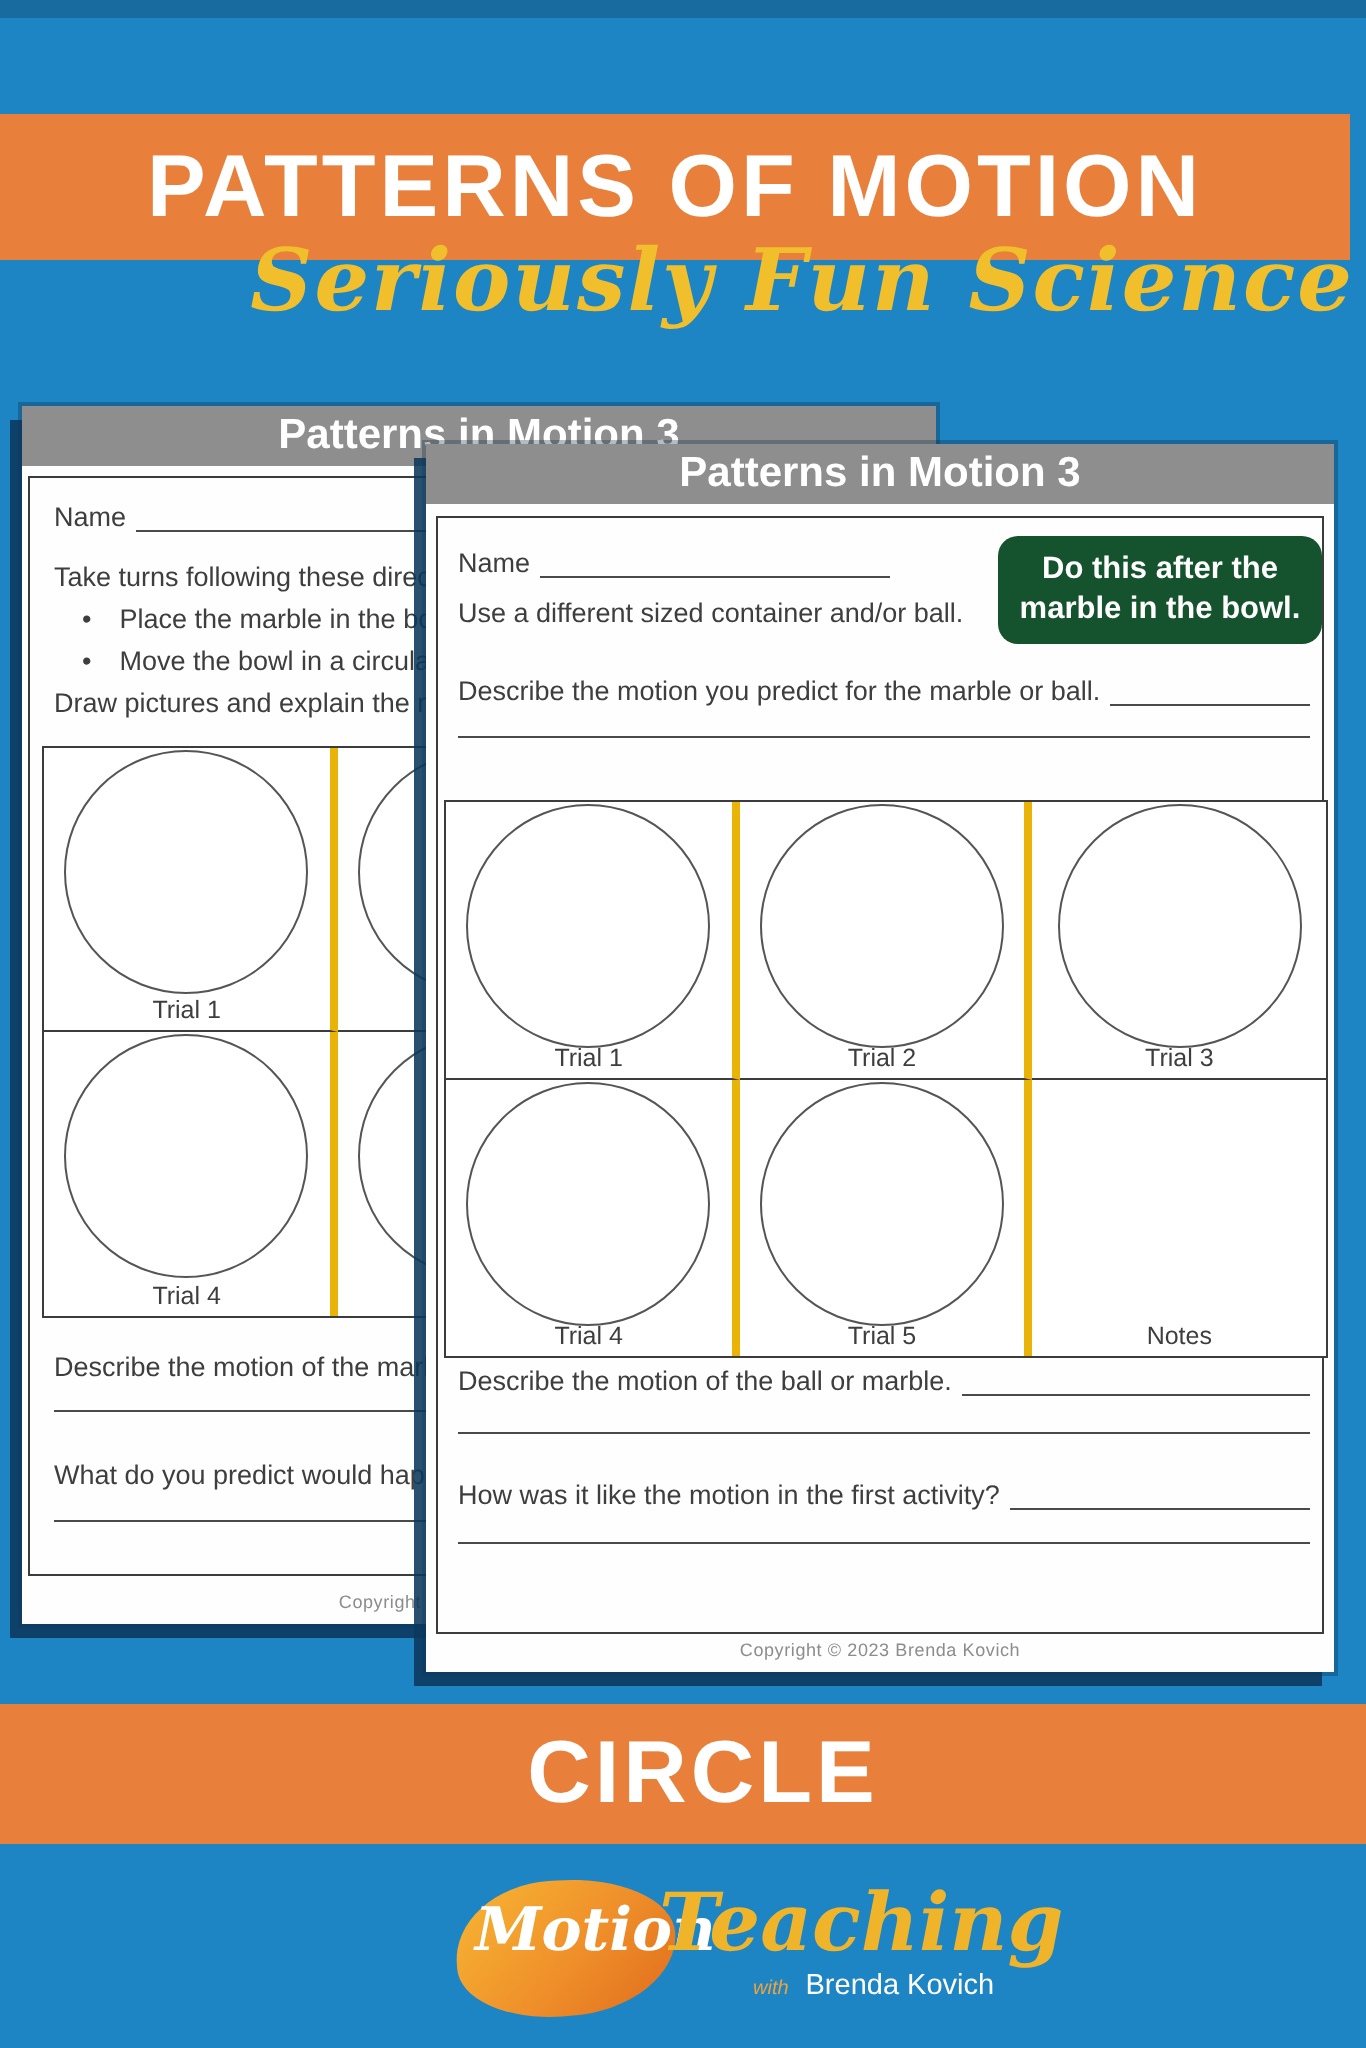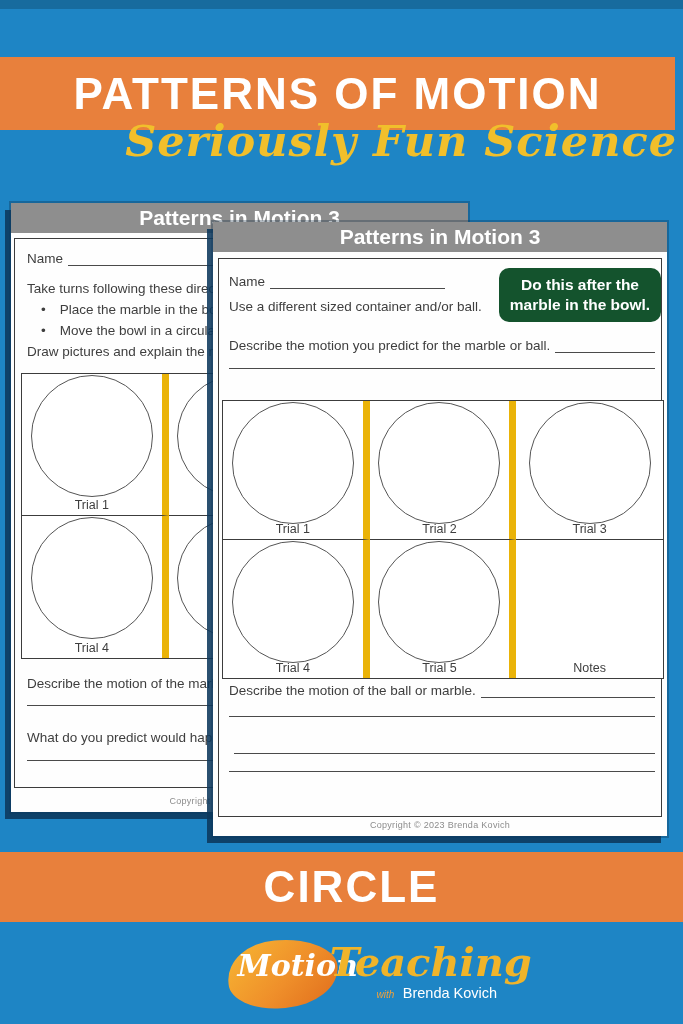--- a/index.html
+++ b/index.html
@@ -43,21 +43,21 @@
 
   .badge{position:absolute;top:46px;right:6px;width:152px;background:#14532d;
          border-radius:10px;color:#ffffff;font-weight:800;font-size:15.5px;
          text-align:center;padding:7px 5px;line-height:1.3;}
 
   .grid{position:absolute;display:grid;grid-template-columns:1fr 1fr 1fr;
         grid-template-rows:1fr 1fr;border:1px solid #3c3c3c;background:#fff;}
   .front-sheet .grid{left:9px;width:440px;top:178px;height:277px;}
   .back-sheet .grid{left:10px;width:440px;top:170px;height:284px;}
   .cell{position:relative;}
-  .cell.br{border-right:7px solid #eab308;}
+  .cell.br{border-right:4px solid #eab308;}
   .cell.bb{border-bottom:1px solid #3c3c3c;}
   .circle{width:120px;height:120px;border:1px solid #555;border-radius:50%;
           margin:1px auto 0;}
   .cell-label{position:absolute;bottom:3px;left:0;width:100%;text-align:center;
               font-size:12.5px;color:#3e3e3e;}
 
   .copyright{position:absolute;left:0;width:100%;text-align:center;
              font-size:9px;color:#8c8c8c;letter-spacing:0.3px;}
   .back-sheet .copyright{top:796px;top:593px;}
   .front-sheet .copyright{top:598px;}
@@ -204,20 +204,21 @@
         <span class="cell-label">Notes</span>
       </div>
     </div>
 
     <div class="abs" style="top:461px;text-align:right;">
       <span class="ws-text">Describe the motion of the ball or marble.</span>
       <span class="fill"></span>
     </div>
     <div class="full-line" style="top:494px;"></div>
     <div class="abs" style="top:518px;">
+      <span class="ws-text">How was it like the motion in the first activity?</span>
       <span class="fill"></span>
     </div>
     <div class="full-line" style="top:549px;"></div>
 
     <div class="copyright">Copyright © 2023 Brenda Kovich</div>
   </div>
 
   <div class="banner banner-bottom">
     <span class="banner-text">CIRCLE</span>
   </div>

